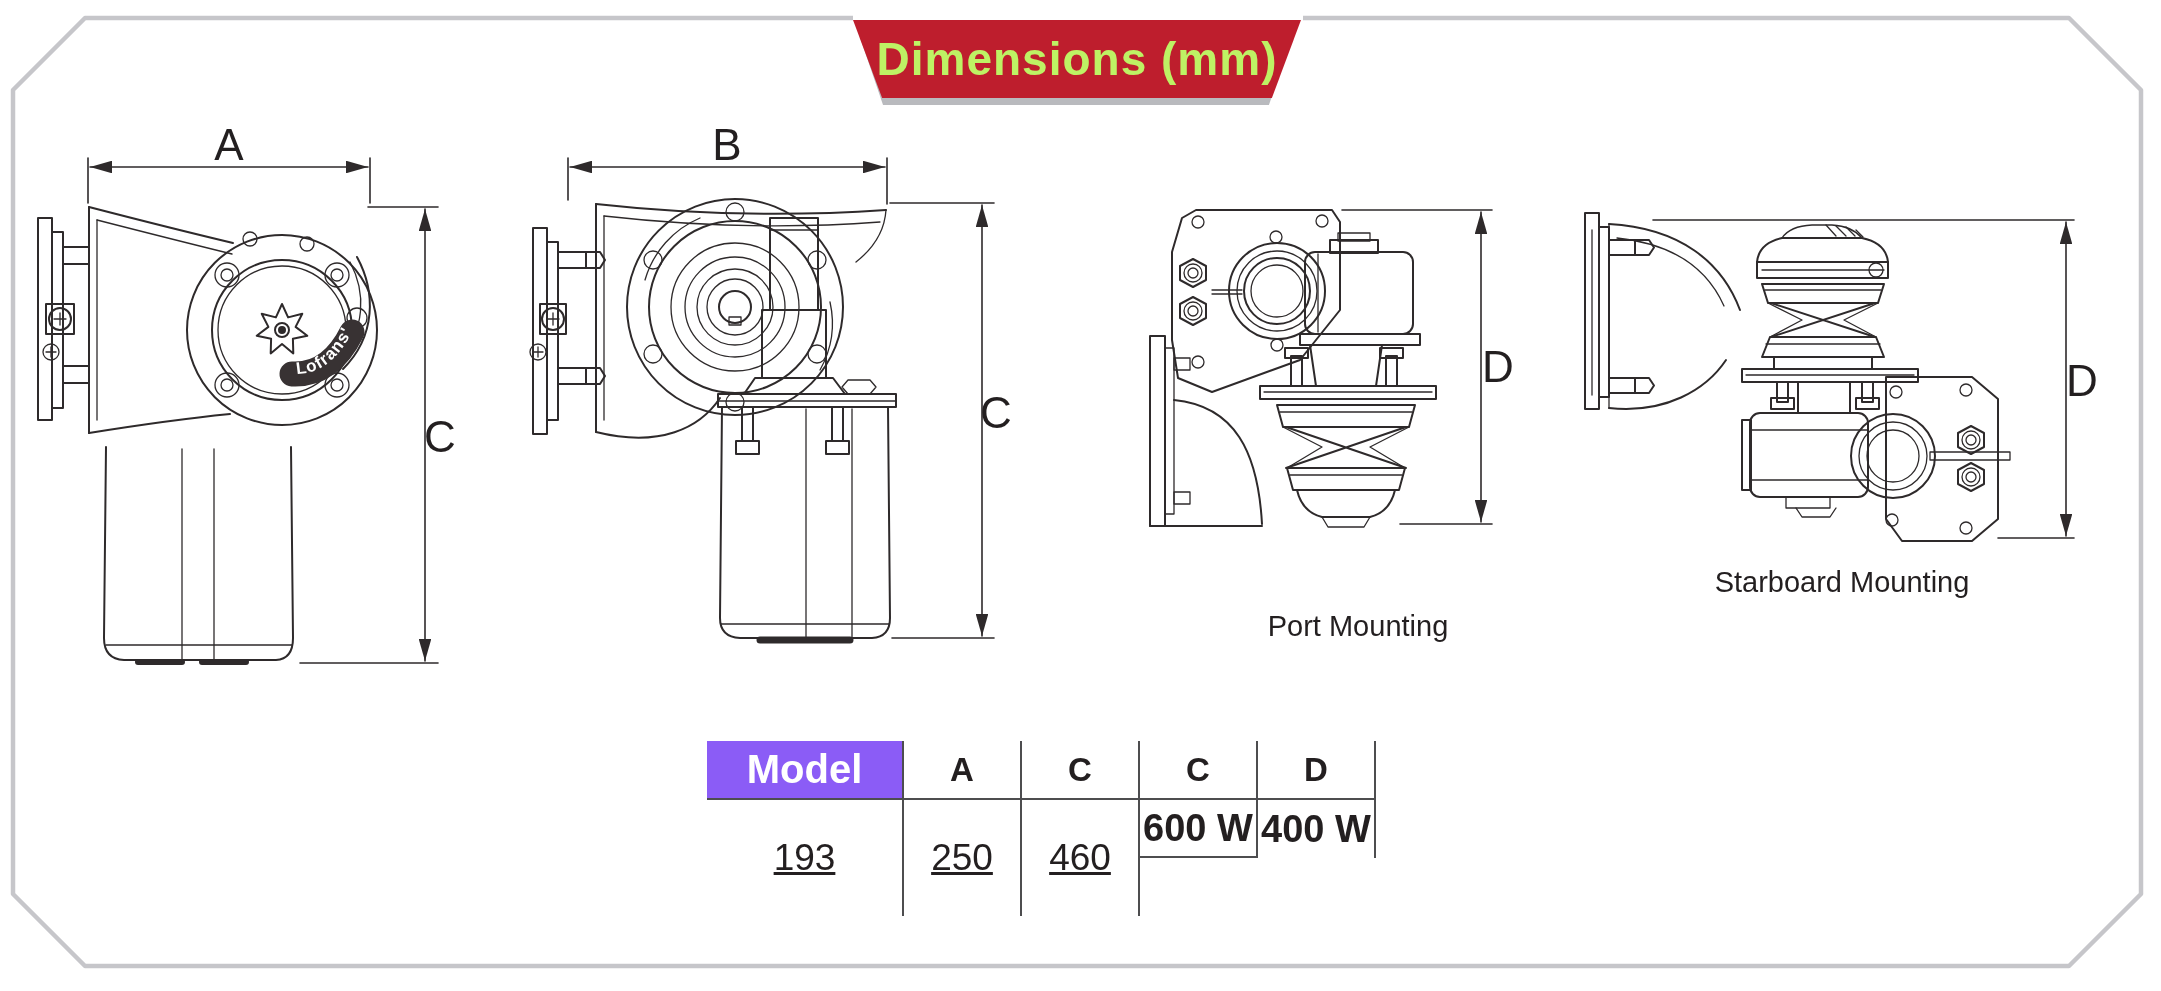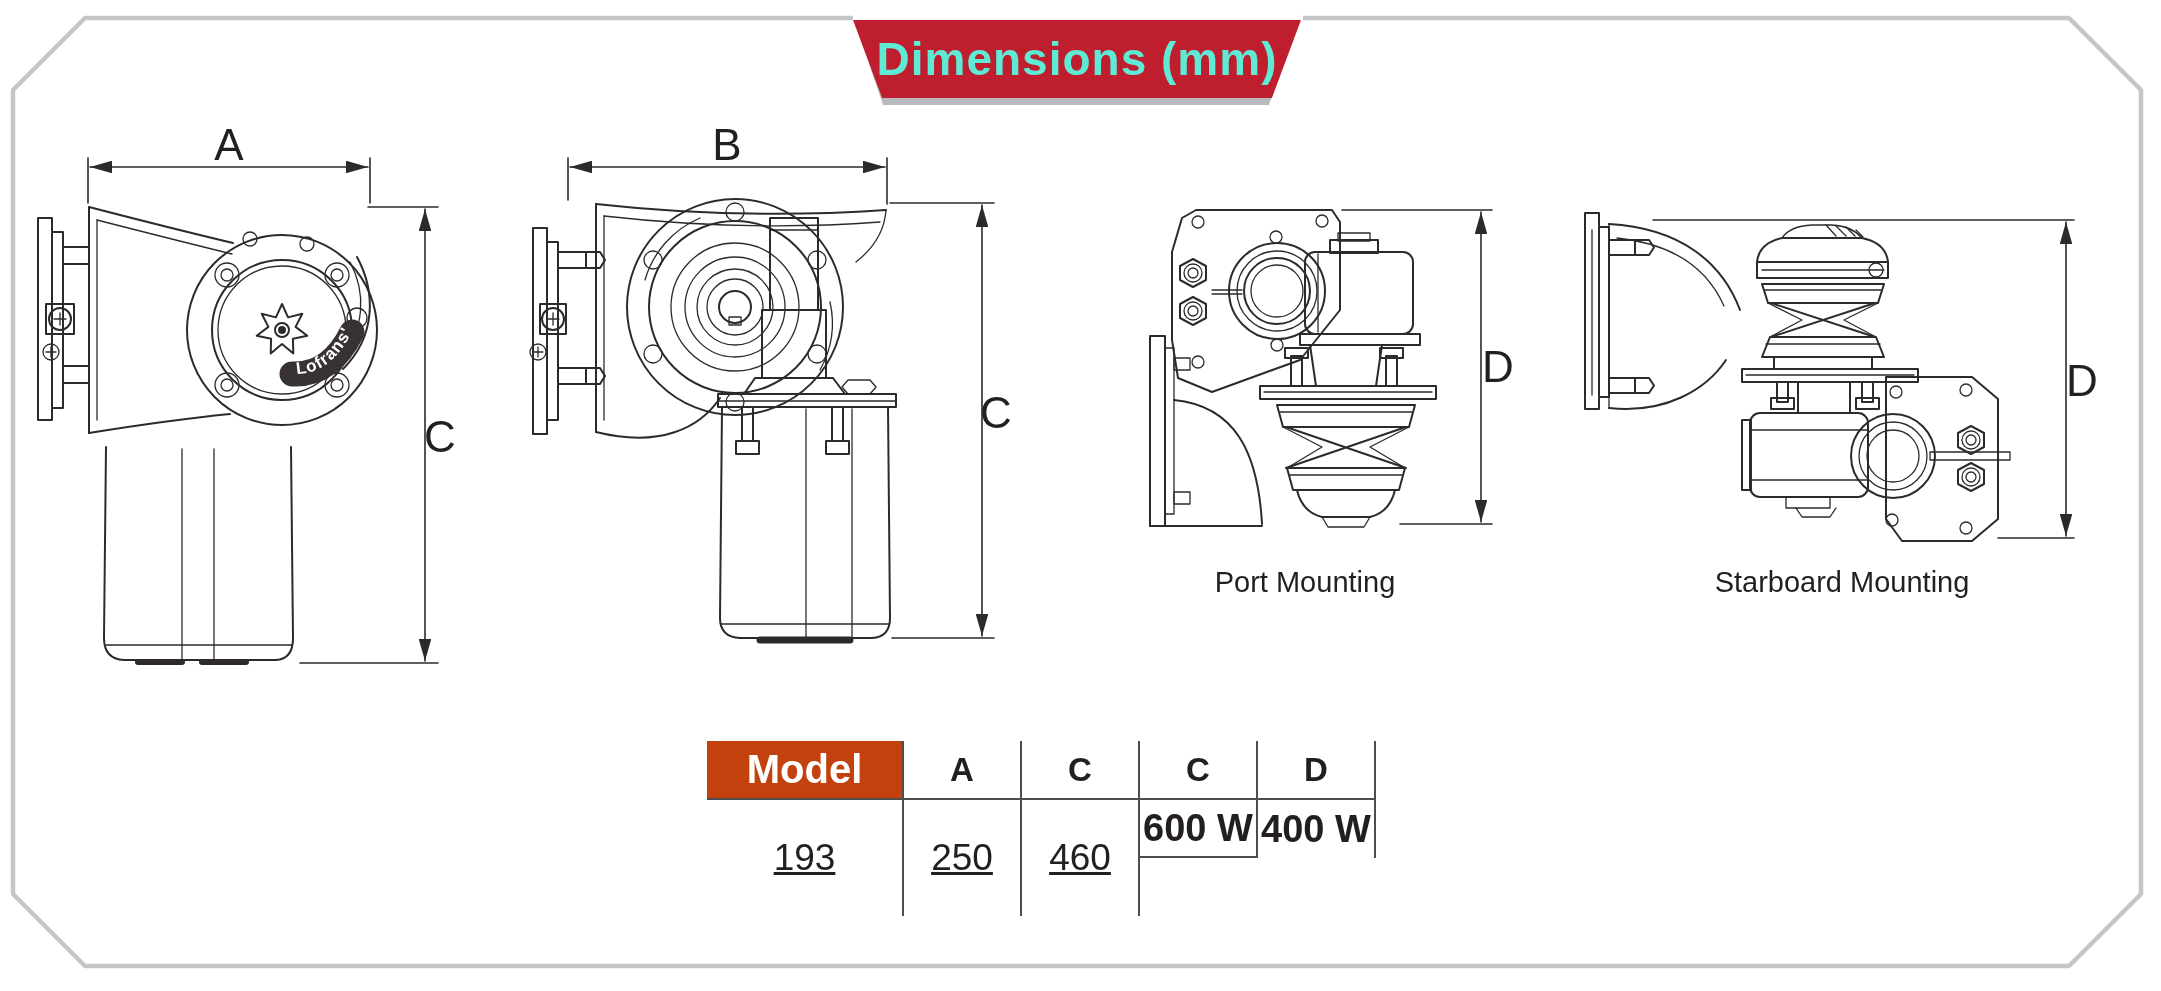--- a/index.html
+++ b/index.html
@@ -14,35 +14,35 @@
   .badge-band{stroke:#383233;stroke-width:25;fill:none;stroke-linecap:round;}
   .badge-txt{font-family:"Liberation Sans",sans-serif;font-size:17px;font-weight:bold;fill:#ffffff;stroke:none;letter-spacing:1px;}
   .frame{fill:none;stroke:#c6c6ca;stroke-width:4.5;stroke-linejoin:round;}
 
   
   .banner-shadow{position:absolute;left:849px;top:25px;width:454px;height:80px;background:#b9babe;
         clip-path:polygon(1.5% 0,98.5% 0,92.5% 100%,7.5% 100%);}
   .banner{position:absolute;left:853px;top:20px;width:448px;height:78px;background:#be1e2d;
         clip-path:polygon(0 0,100% 0,93.5% 100%,6.5% 100%);
         display:flex;align-items:center;justify-content:center;}
-  .banner span{color:#5eead4;font-size:46px;font-weight:bold;letter-spacing:1px;}
+  .banner span{color:#bef264;font-size:46px;font-weight:bold;letter-spacing:1px;}
 
   
   .caption{position:absolute;top:566px;width:420px;text-align:center;font-size:29px;color:#231f20;}
-  .caption.port{left:1095px;}
+  .caption.port{left:1148px;margin-top:44px;}
   .caption.stbd{left:1632px;}
 
   
   .dims-table{position:absolute;left:707px;top:741px;display:grid;
       grid-template-columns:197px 118px 118px 118px 118px;
       grid-template-rows:59px 58px 58px;}
   .cell{display:flex;align-items:center;justify-content:center;}
   .vr{border-right:2px solid #4d4d4f;}
   .hb{border-bottom:2px solid #4d4d4f;}
-  .model-head{background:#c2410c;color:#ffffff;font-size:40px;font-weight:bold;}
+  .model-head{background:#8b5cf6;color:#ffffff;font-size:40px;font-weight:bold;}
   .col-head{font-size:33px;font-weight:bold;}
   .model-cell{font-size:38px;font-weight:bold;}
   .value{font-size:37px;grid-row:2 / span 2;text-decoration:underline;}
 </style>
 </head>
 <body>
 
 <div class="page">
 
 <svg class="art" width="2161" height="991" viewBox="0 0 2161 991">

